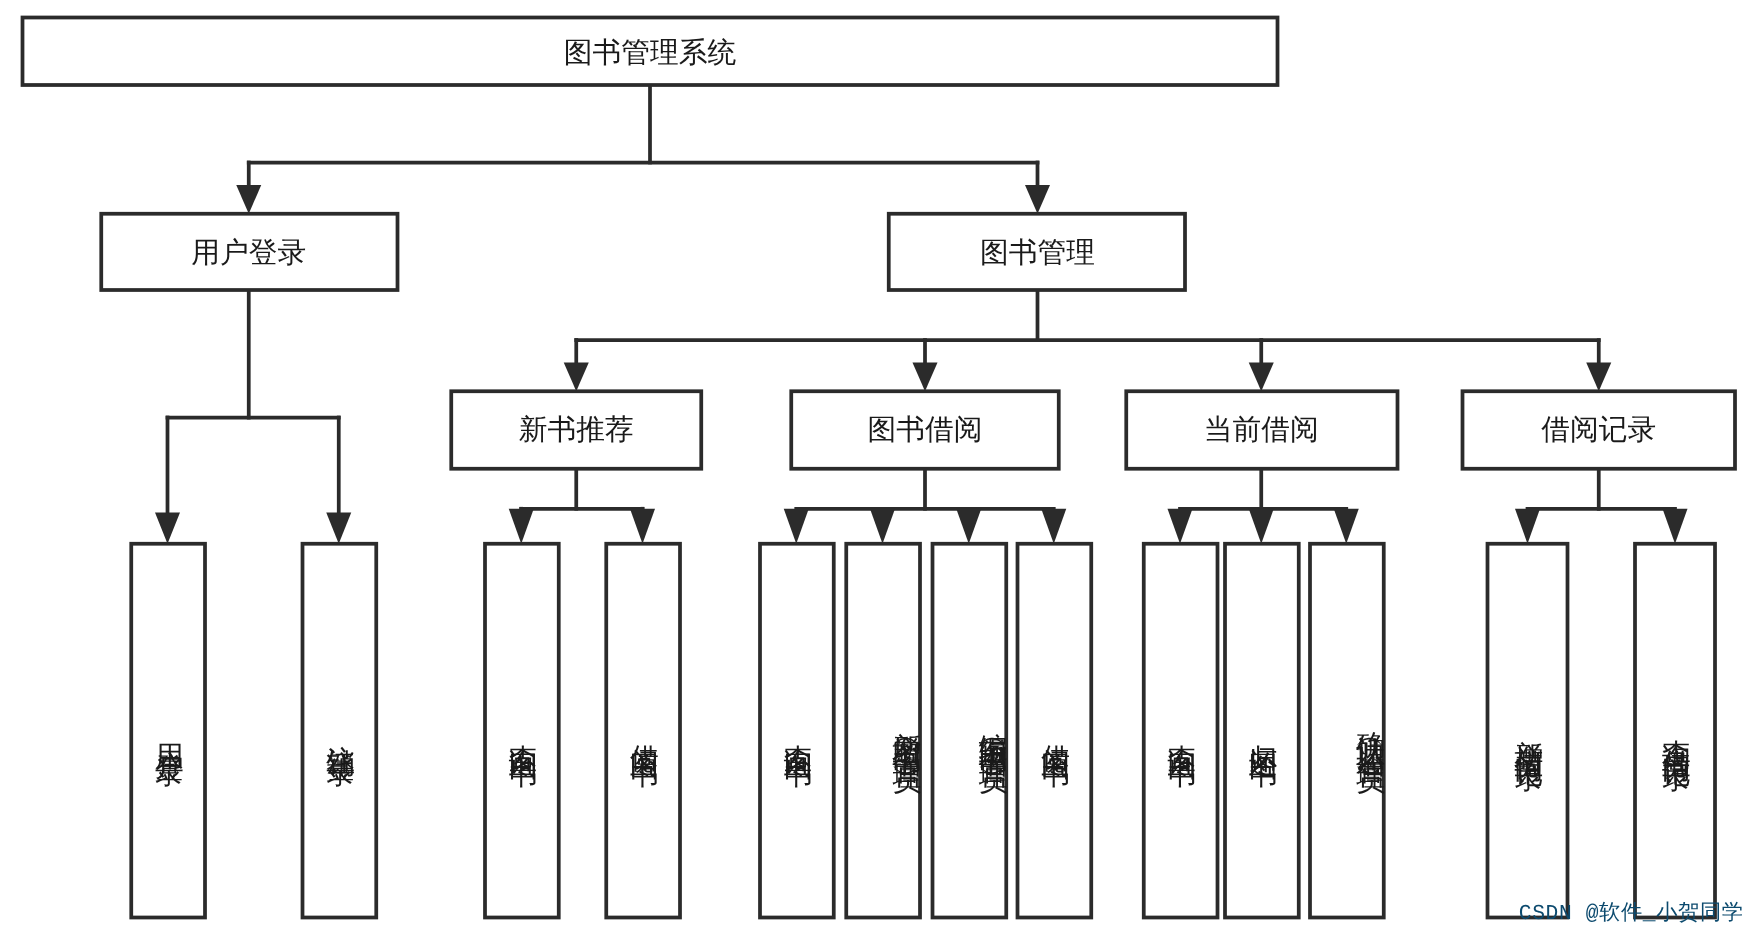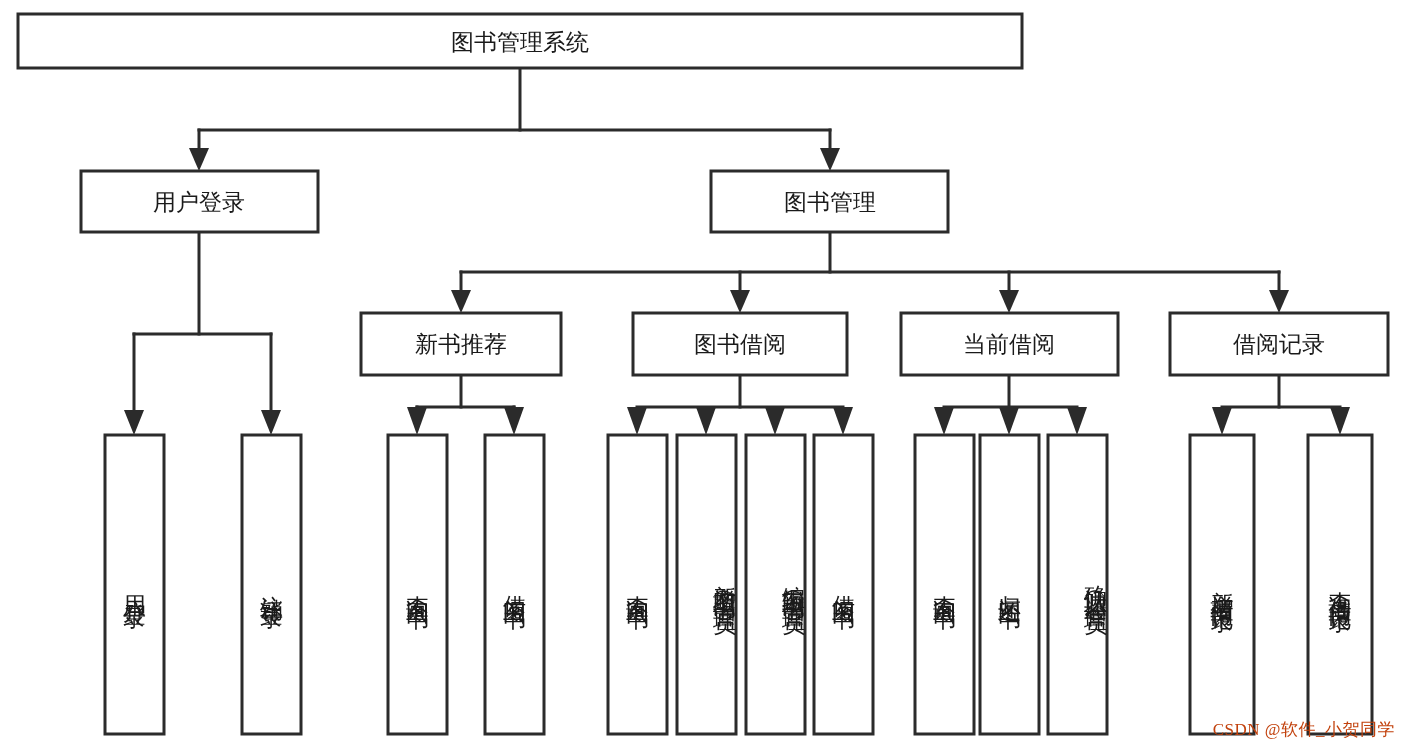--- a/index.html
+++ b/index.html
@@ -60,23 +60,23 @@
     color: #1a1a1a;
     letter-spacing: 4px;
     line-height: 1;
     white-space: nowrap;
     pointer-events: none;
   }
   #watermark {
     position: absolute;
     right: 10px;
     bottom: 6px;
-    font-family: Liberation Serif, serif;
+    font-family: Liberation Mono, monospace;
     font-size: 17px;
-    color: #c2410c;
+    color: #0c4a6e;
     letter-spacing: 0.5px;
     white-space: nowrap;
   }
 </style>
 </head>
 <body>
 
 <div id="diagram-root">
 
   <svg class="flow" viewBox="0 0 1405 747">

